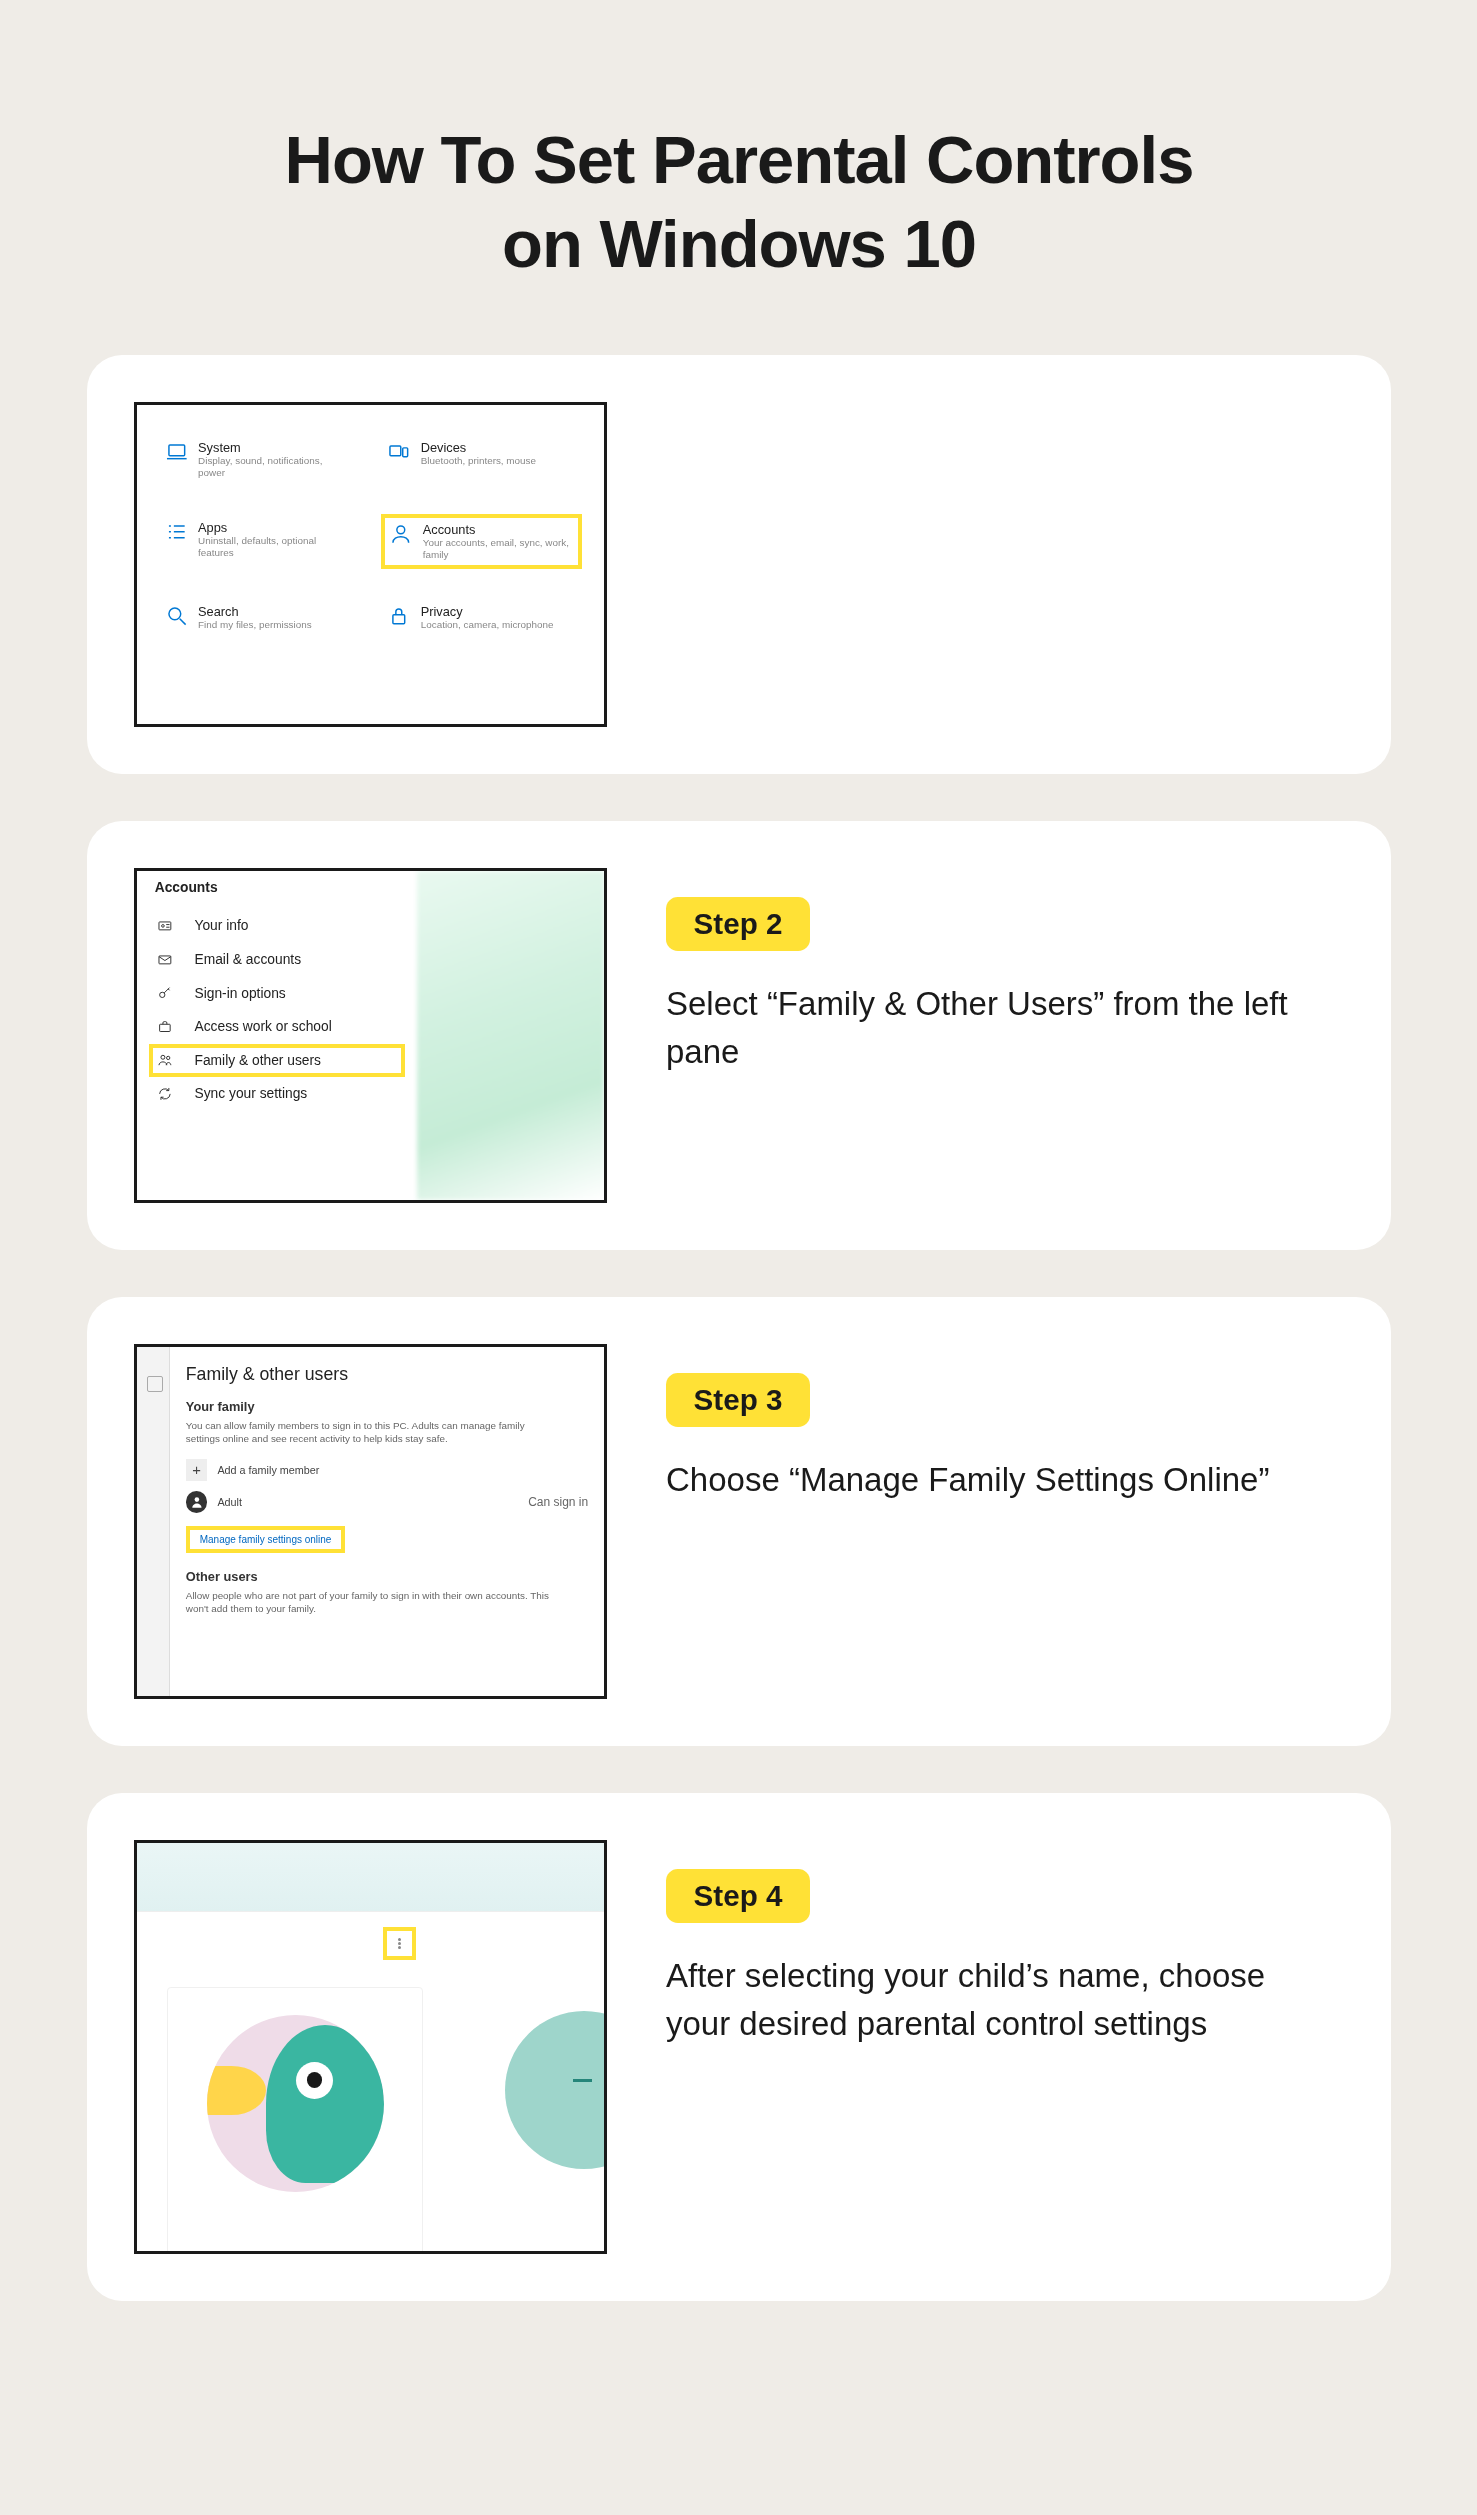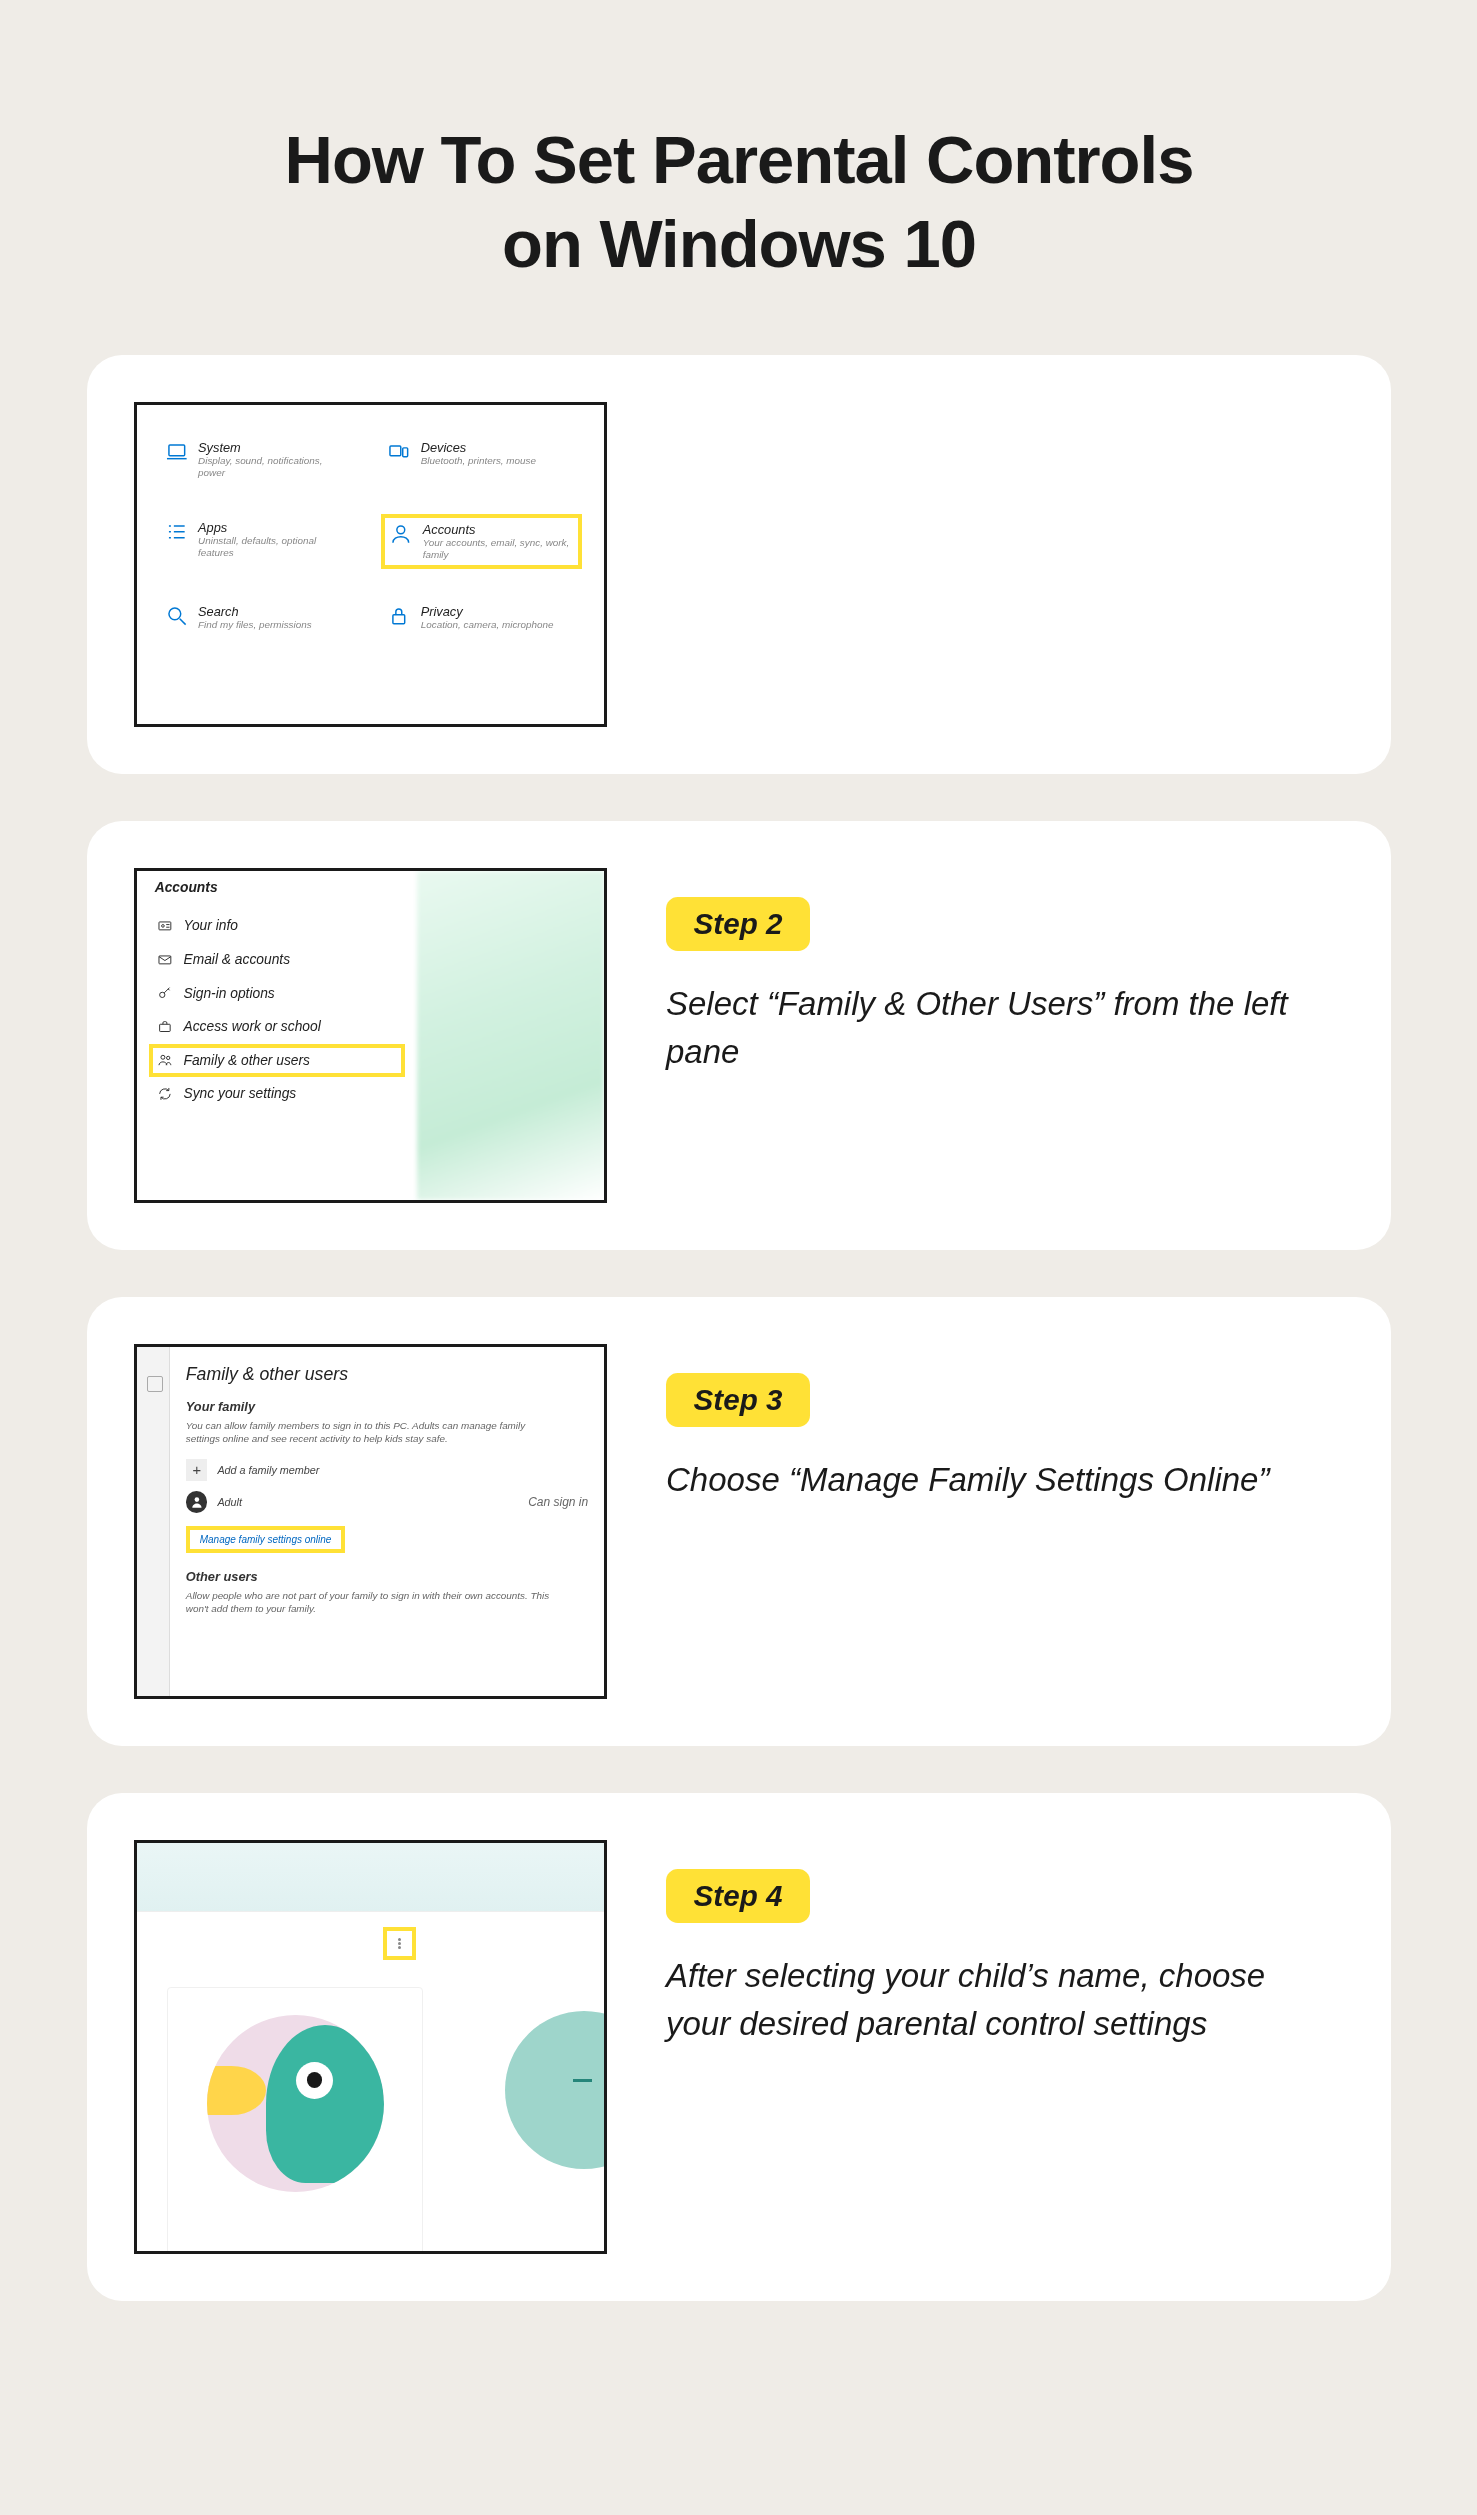--- a/index.html
+++ b/index.html
@@ -19,21 +19,20 @@
     letter-spacing: -1px;
   }
   .card {
     background: #fff;
     border-radius: 35px;
     padding: 47px 59px 47px 47px;
     margin-bottom: 47px;
     display: flex;
     gap: 59px;
     align-items: flex-start;
-    font-style: italic;
   }
   .shot {
     width: 473px;
     flex-shrink: 0;
     border: 3.9px solid #1a1a1a;
     background: #fff;
     position: relative;
     overflow: hidden;
   }
   .instr { flex: 1; padding-top: 29.6px; }
@@ -62,21 +61,21 @@
   .s1-icon { width: 23.6px; height: 23.6px; flex-shrink: 0; display:flex; align-items:center; justify-content:center; }
   .s1-icon svg { stroke:#0078d4; fill:none; stroke-width:1.5; }
   .s1-txt .s1-t { font-size: 12.8px; color:#222; }
   .s1-txt .s1-s { font-size: 9.9px; color:#888; line-height:1.2; max-width:148px; }
 
   
   .s2 { height: 335px; display:flex; }
   .s2-left { width: 60%; background:#fff; padding: 9.9px 11.8px; display:flex; flex-direction:column; justify-content:flex-start; }
   .s2-right { flex:1; background: linear-gradient(160deg,#e9f9f0 0%,#d2f1e0 40%,#c5ecd6 70%, #fff 100%); filter:blur(2px); }
   .s2-title { font-size:13.8px; font-weight:600; margin:0 0 13.8px 5.9px; color:#222; }
-  .s2-item { display:flex; align-items:center; gap:11px; padding:8.9px 7.9px; font-size:13.8px; color:#222; }
+  .s2-item { display:flex; align-items:center; gap:22px; padding:8.9px 7.9px; font-size:13.8px; color:#222; }
   .s2-item.hl { border:4.9px solid #ffe136; padding:4.9px 3.9px; }
   .s2-icon { width:15.8px; height:15.8px; display:flex; align-items:center; justify-content:center; }
   .s2-icon svg { stroke:#333; fill:none; stroke-width:1.5; width:15.8px; height:15.8px;}
 
   
   .s3 { height: 355px; display:flex; }
   .s3-left { width:33px; background:#f3f3f3; border-right:1px solid #ddd; position:relative; }
   .s3-search { position:absolute; top:29.6px; right:5.9px; width:15.8px; height:15.8px; border:1px solid #aaa; border-radius:2px; }
   .s3-body { flex:1; padding:17.7px 15.8px; font-size:10.8px; color:#444; }
   .s3-h1 { font-size:17.7px; font-weight:400; color:#222; margin-bottom:13.8px; }

